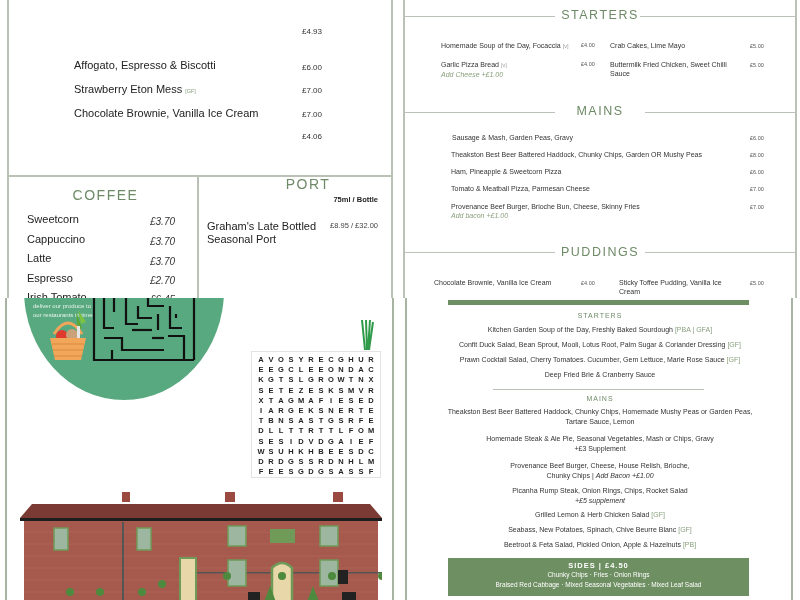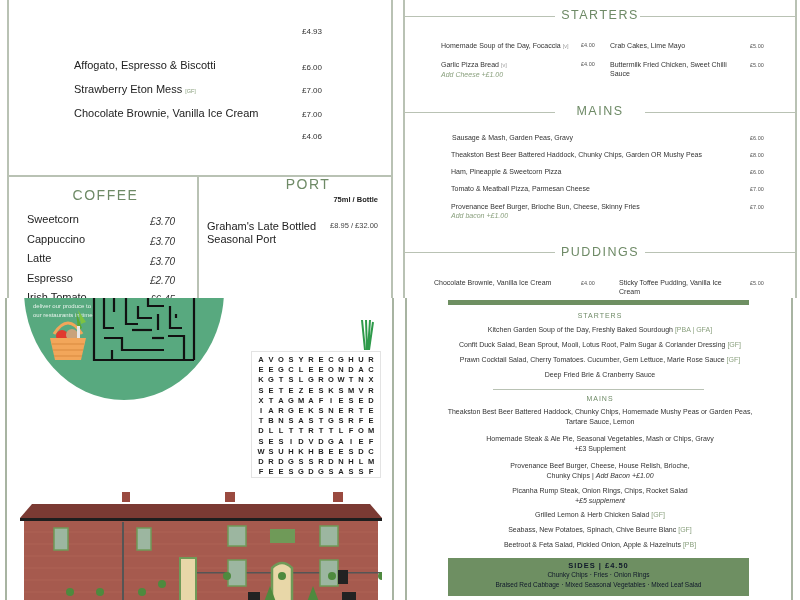--- a/index.html
+++ b/index.html
@@ -48,21 +48,21 @@
   .pub { position: absolute; left: 20px; top: 492px; width: 362px; height: 110px; }
 
   
   .q4-border { position: absolute; left: 5px; top: 0; width: 2px; height: 302px; background: #a8b4a2; }
   .q4-border.r { left: 391px; }
   .q4-band { position: absolute; left: 48px; top: 2px; width: 301px; height: 5px; background: #6e8f62; }
   .q4-head { position: absolute; width: 400px; left: 0; text-align: center; font-size: 7px; letter-spacing: 1px; color: #6e8a66; }
   .q4-line { position: absolute; width: 400px; left: 0; text-align: center; font-size: 7px; line-height: 10px; color: #333; }
   .q4-line i { font-style: italic; }
   .gtag { color: #8aa07e; }
-  .sides { position: absolute; left: 48px; top: 260px; width: 301px; height: 38px; background: #6e8f62; color: #0f172a; text-align: center; }
+  .sides { position: absolute; left: 48px; top: 260px; width: 301px; height: 38px; background: #6e8f62; color: #ffffff; text-align: center; }
   .sides-title { font-size: 7.5px; font-weight: bold; letter-spacing: 1px; margin-top: 3px; }
   .sides-line { font-size: 6.5px; line-height: 10px; }
 </style>
 </head>
 <body>
 
 <div class="quad" id="q1">
   <div class="q1-frame"></div>
 
   <div class="dessert-price" style="top:27px;">£4.93</div>

